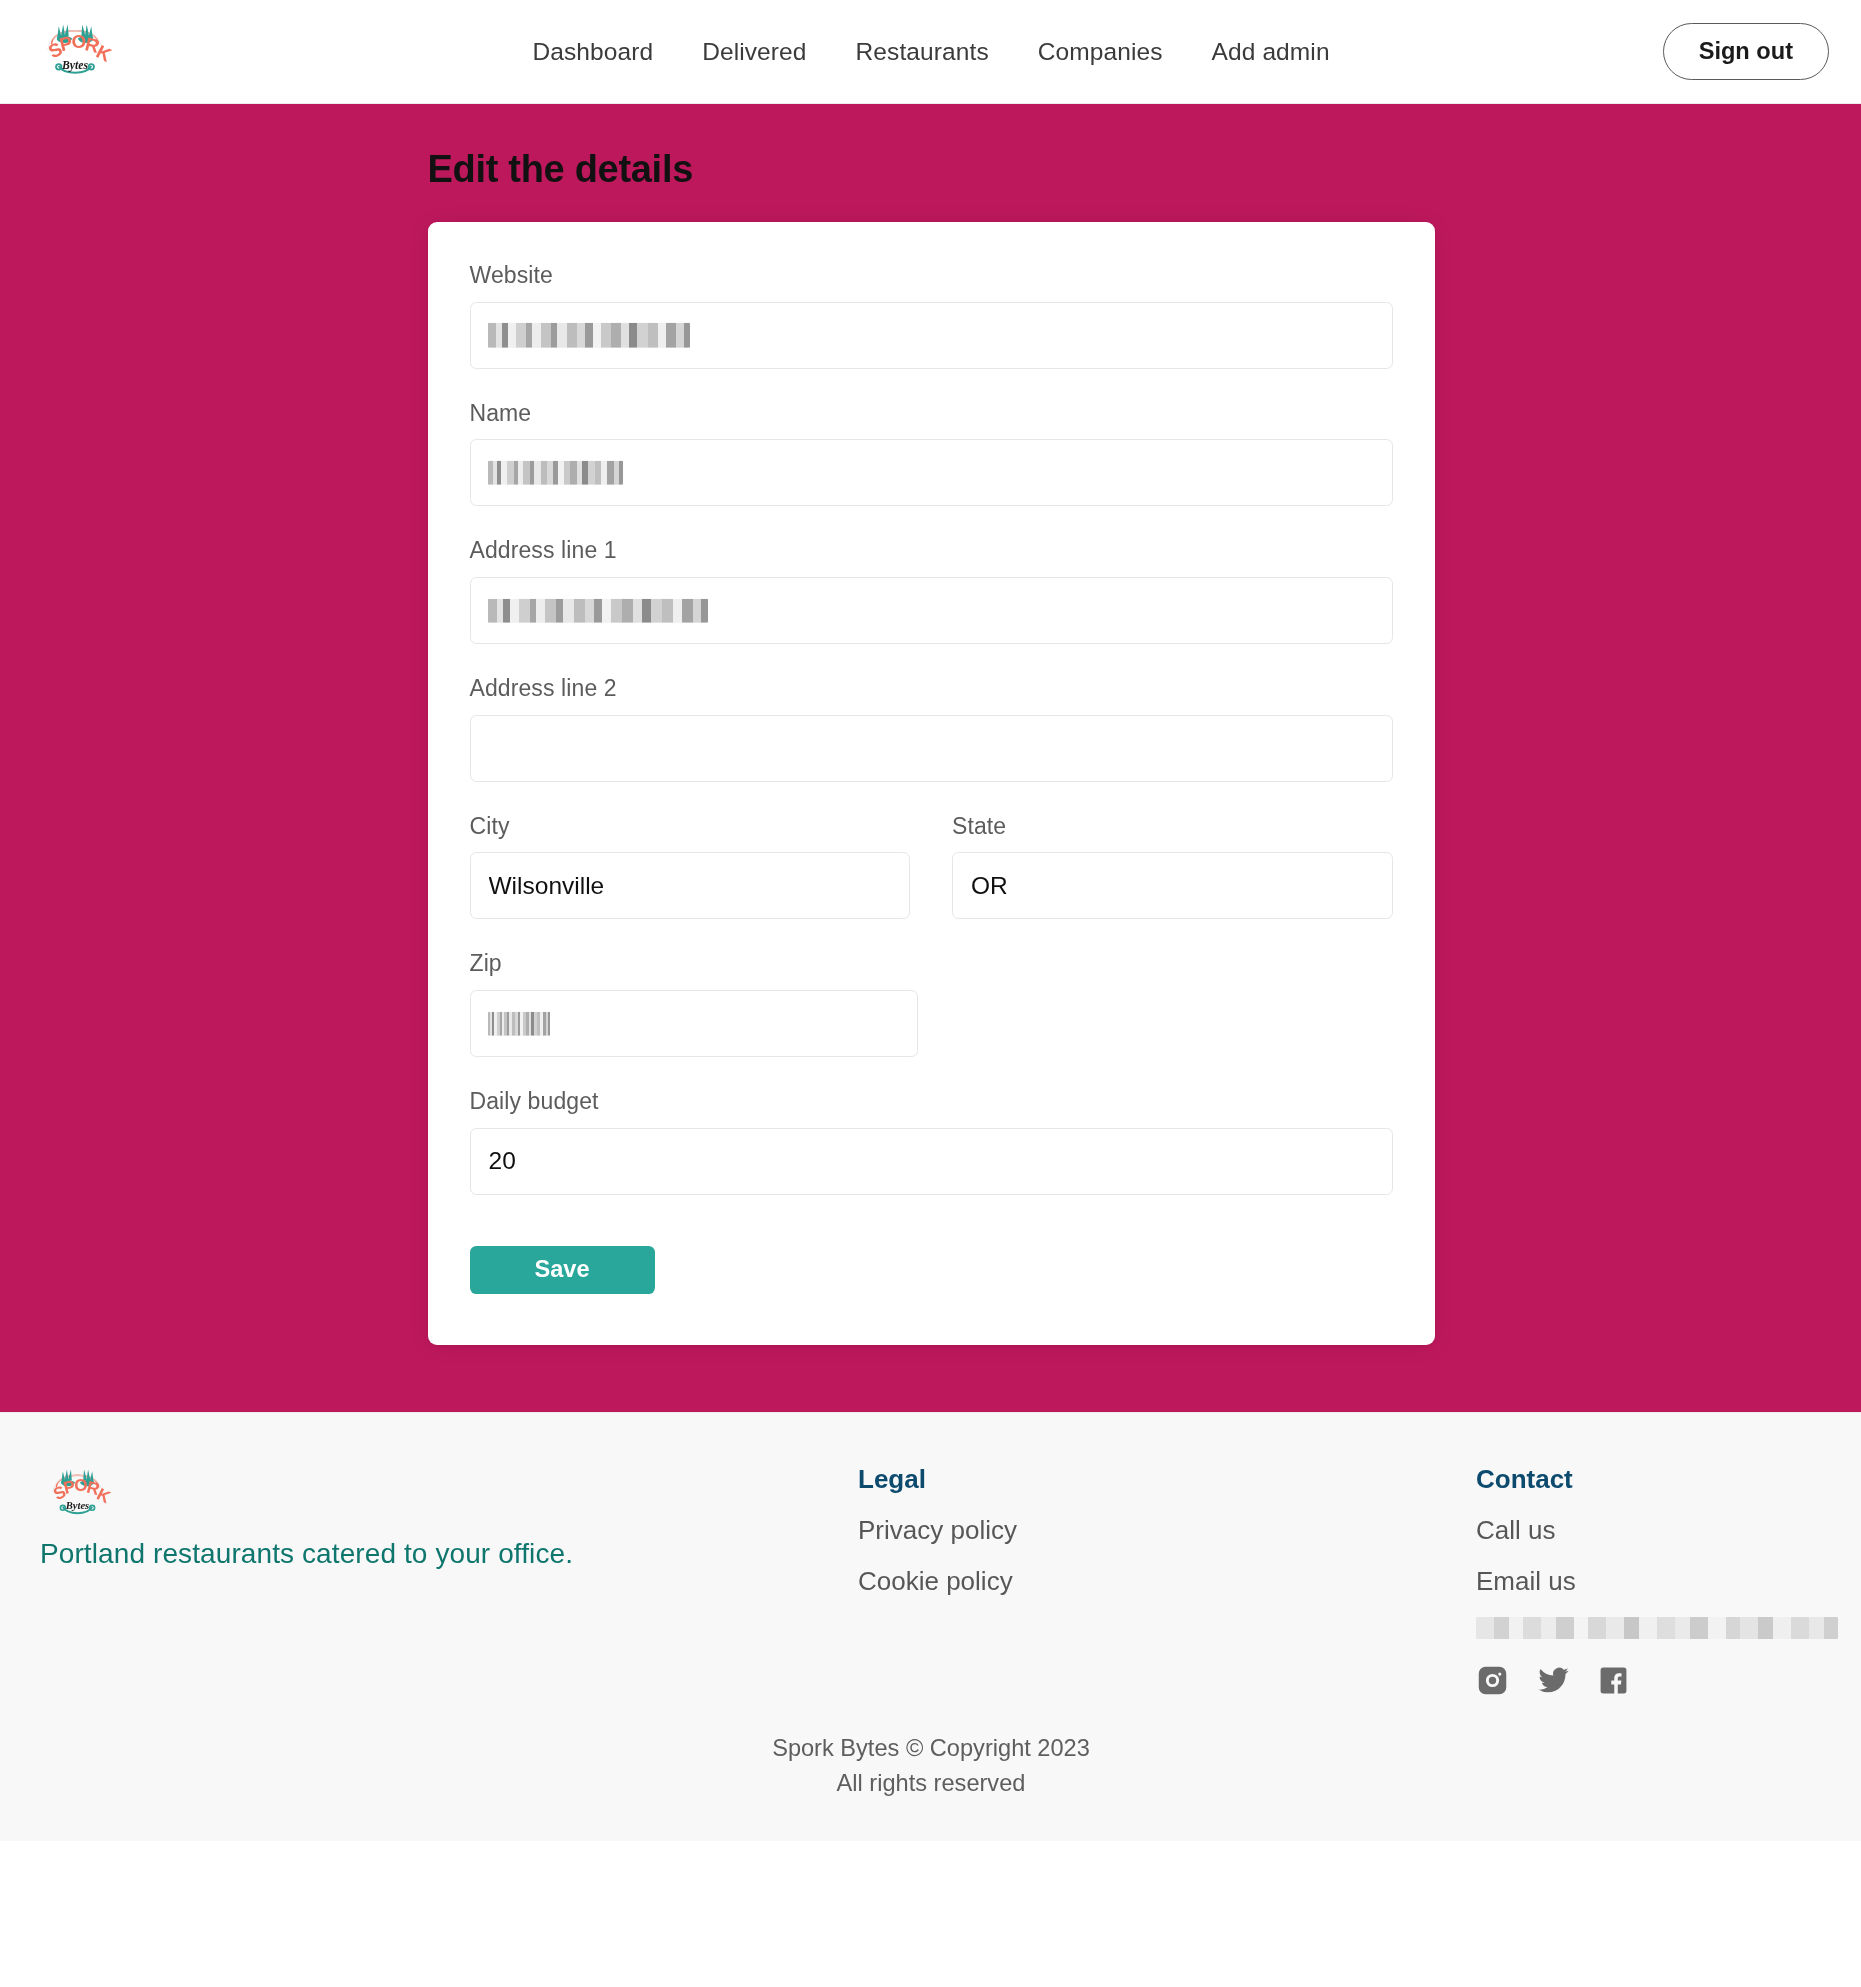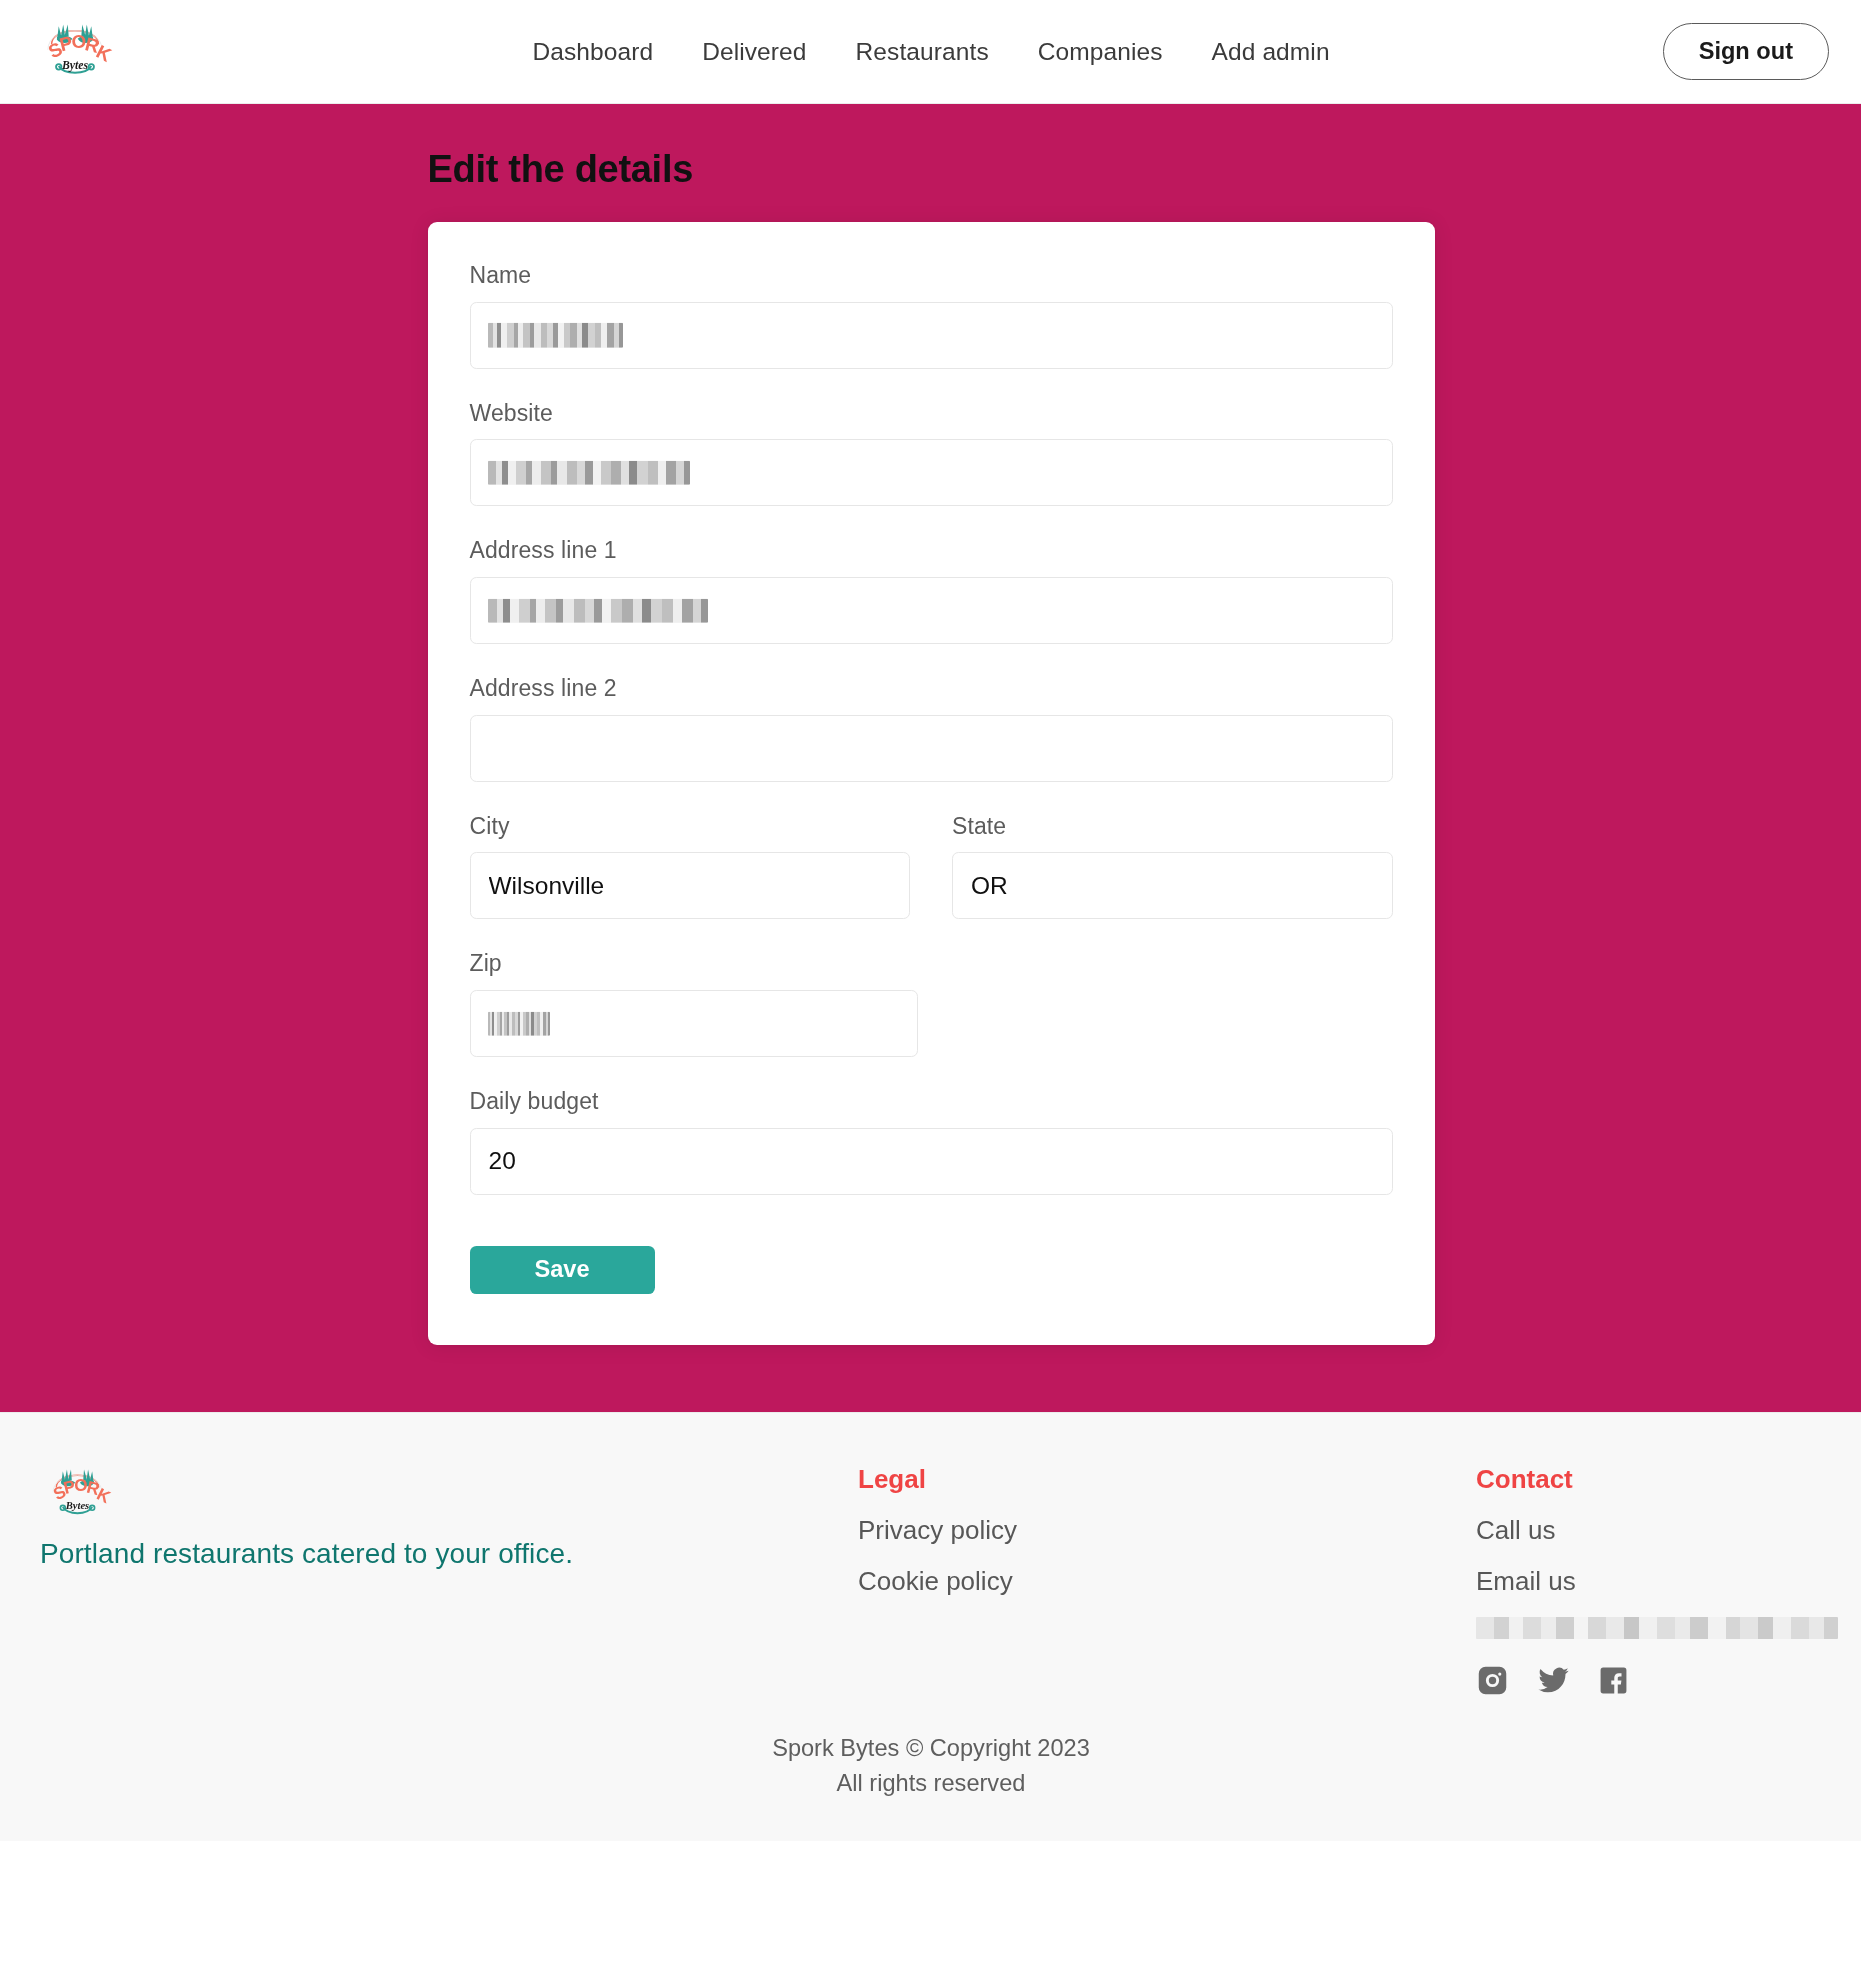--- a/index.html
+++ b/index.html
@@ -185,21 +185,21 @@
 
   .footer-tagline {
     font-size: 28px;
     color: #0f766e;
     letter-spacing: 0.1px;
   }
 
   .footer-heading {
     font-size: 26px;
     font-weight: bold;
-    color: #ef4444;
+    color: #0c4a6e;
     margin-bottom: 20px;
   }
 
   .footer-link {
     display: block;
     font-size: 26px;
     color: #575757;
     text-decoration: none;
     margin-bottom: 20px;
     cursor: pointer;
@@ -287,33 +287,33 @@
 </header>
 
 <main class="main">
 
   <h1 class="page-title">Edit the details</h1>
 
   <section class="card">
 
     
     <div class="field">
+      <label class="field-label">Website</label>
+      <div class="input-wrap">
+        <input class="text-input" type="text" value="" style="">
+        <span class="redacted" style="width:202px"></span>
+      </div>
+    </div>
+
+    
+    <div class="field">
       <label class="field-label">Name</label>
       <div class="input-wrap">
         <input class="text-input" type="text" value="" style="">
         <span class="redacted" style="width:135px"></span>
-      </div>
-    </div>
-
-    
-    <div class="field">
-      <label class="field-label">Website</label>
-      <div class="input-wrap">
-        <input class="text-input" type="text" value="" style="">
-        <span class="redacted" style="width:202px"></span>
       </div>
     </div>
 
     
     <div class="field">
       <label class="field-label">Address line 1</label>
       <div class="input-wrap">
         <input class="text-input" type="text" value="" style="">
         <span class="redacted" style="width:220px"></span>
       </div>

